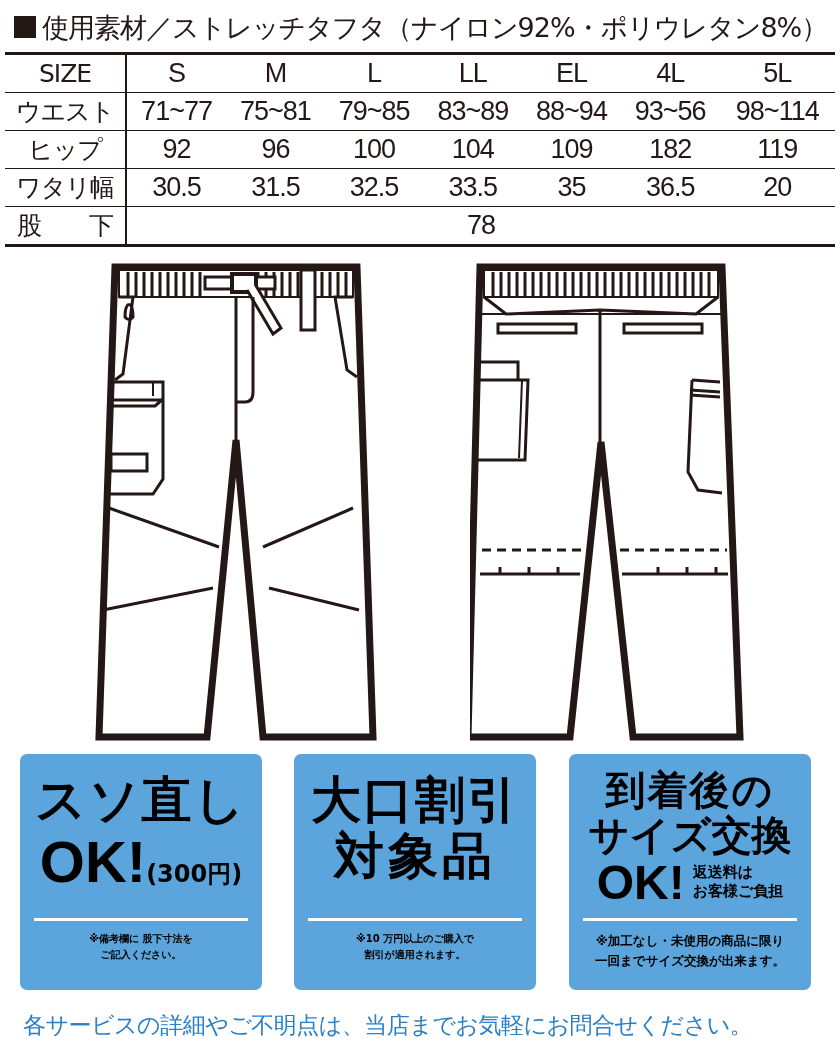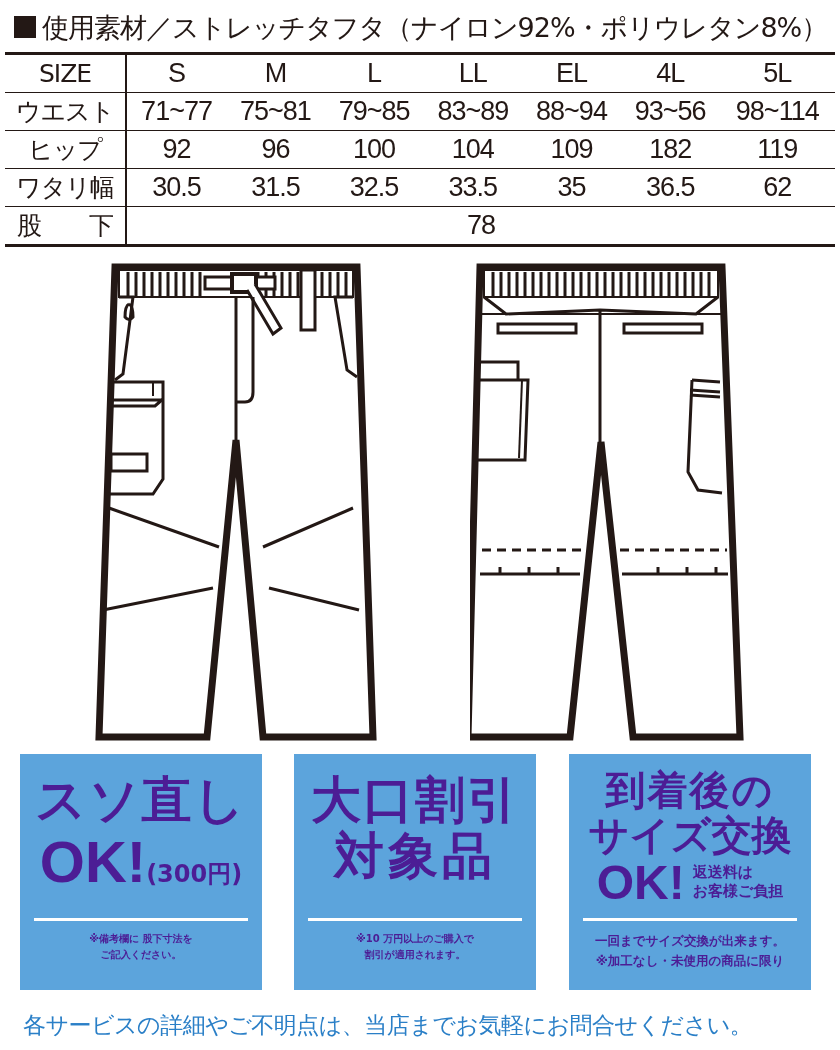--- a/index.html
+++ b/index.html
@@ -4,21 +4,21 @@
 <style>
   html, body { margin:0; padding:0; background:#fff; }
   body { width:840px; height:1050px; position:relative; overflow:hidden; font-family:"DejaVu Sans", sans-serif; color:#231815; }
   .material { position:absolute; left:14px; top:10px; font-size:27px; letter-spacing:-1px; white-space:nowrap; }
   .material .sq { display:inline-block; width:22px; height:22px; background:#231815; margin-right:6px; vertical-align:-1px; }
   table.size { position:absolute; left:5px; top:52px; width:830px; border-collapse:collapse; border-top:3px solid #231815; border-bottom:3px solid #231815; }
   table.size td { height:37px; border-bottom:1.5px solid #231815; text-align:center; font-family:"Liberation Sans", sans-serif; font-size:27px; letter-spacing:-1px; padding:0; }
   table.size tr:last-child td { border-bottom:none; }
   table.size td.head { width:120px; border-right:2.5px solid #231815; text-align:center; font-family:"DejaVu Sans", sans-serif; font-size:25px; }
   .diag { position:absolute; }
-  .badge { position:absolute; top:754px; width:242px; height:236px; background:#5ca4dc; border-radius:0; color:#4c1d95; text-align:center; }
+  .badge { position:absolute; top:754px; width:242px; height:236px; background:#5ca4dc; border-radius:7px; color:#000000; text-align:center; }
   .badge .big { font-weight:bold; line-height:1.12; }
   .badge .rule { position:absolute; left:14px; right:14px; top:164px; height:3px; background:#fff; }
   .badge .note { position:absolute; left:0; right:0; top:177px; font-size:10px; font-weight:bold; line-height:1.6; }
   .footer { position:absolute; left:0; right:0; top:1010px; font-size:23px; color:#2a7fc7; letter-spacing:-0.5px;margin-left:23px; }
 </style>
 </head>
 <body>
 
 <div class="material">
   <span class="sq"></span><span>使用素材／ストレッチタフタ（ナイロン92%・ポリウレタン8%）</span>
@@ -57,21 +57,21 @@
     <td>119</td>
   </tr>
   <tr>
     <td class="head">ワタリ幅</td>
     <td>30.5</td>
     <td>31.5</td>
     <td>32.5</td>
     <td>33.5</td>
     <td>35</td>
     <td>36.5</td>
-    <td>62</td>
+    <td>20</td>
   </tr>
   <tr>
     <td class="head">股　　下</td>
     <td colspan="7">78</td>
   </tr>
 </tbody>
   </table>
 
 <svg class="diag" style="left:95px;top:262px" width="285" height="482" viewBox="0 0 285 482">
   <g fill="none" stroke="#231815" stroke-linejoin="miter">
@@ -158,18 +158,18 @@
   <div class="big" style="font-size:40px;letter-spacing:0">サイズ交換</div>
   <div style="display:flex;justify-content:center;align-items:center;gap:8px;margin-top:-2px">
     <span class="big" style="font-size:48px;font-family:'Liberation Sans',sans-serif">OK!</span>
     <span style="font-size:15px;font-weight:bold;text-align:left;line-height:1.3">
       <span style="display:block">返送料は</span>
       <span style="display:block">お客様ご負担</span>
     </span>
   </div>
   <div class="rule"></div>
   <div class="note" style="font-size:12.5px">
+    <div>※加工なし・未使用の商品に限り</div>
     <div>一回までサイズ交換が出来ます。</div>
-    <div>※加工なし・未使用の商品に限り</div>
   </div>
 </div>
 
 <div class="footer">各サービスの詳細やご不明点は、当店までお気軽にお問合せください。</div>
 
 </body></html>

